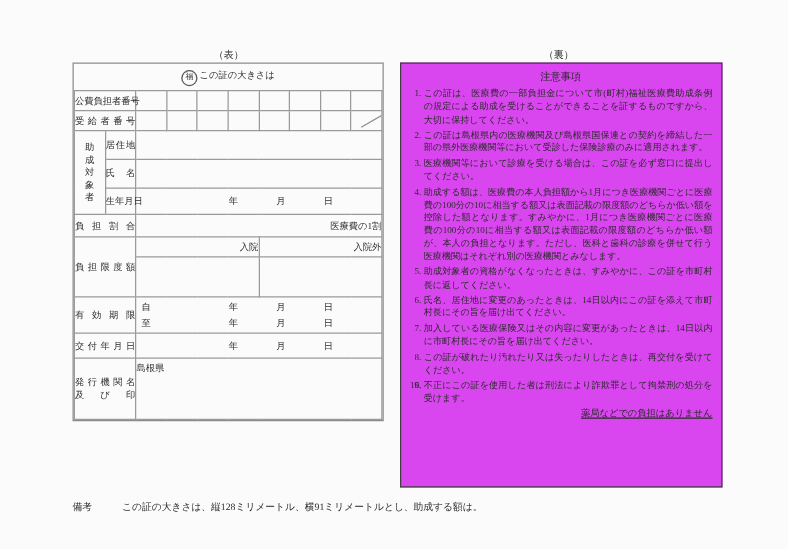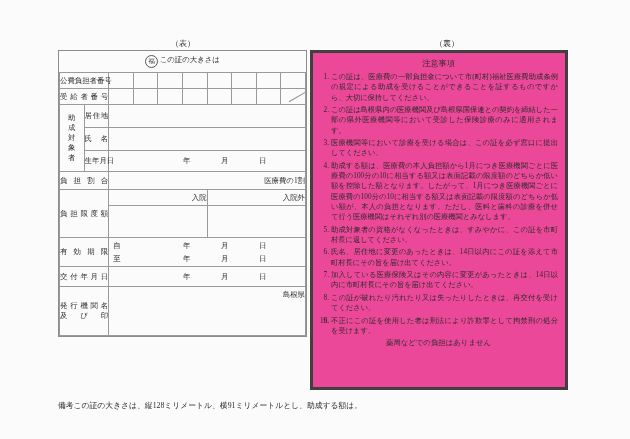--- a/index.html
+++ b/index.html
@@ -122,21 +122,21 @@
     transform: rotate(-30deg) translate(2px, 20px);
   }
   .r-addr  { height: 22px; }
   .r-name  { height: 22px; }
   .r-birth { height: 20px; }
   .r-ratio { height: 17px; }
   .r-limhd { height: 15px; }
   .r-limbd { height: 31px; }
   .r-valid { height: 28px; }
   .r-issue { height: 19px; }
-  .r-org   { height: 45px; text-align: right; }
+  .r-org   { height: 45px; }
 
   .center { text-align: right; }
   .ymd {
     display: flex;
     justify-content: flex-end;
     padding-right: 8px;
     box-sizing: border-box;
   }
   .ymd span { display: inline-block; width: 38px; text-align: left; }
   .ymd-line {
@@ -152,27 +152,27 @@
     display: flex;
     justify-content: flex-end;
     padding-right: 8px;
   }
   .ymd-line .rest span { display: inline-block; width: 38px; text-align: left; }
   .pad-l { padding-left: 4px; }
 
   
   .back {
     position: absolute;
-    left: 310px;
+    left: 320px;
     top: 50px;
     width: 258px;
     height: 340px;
-    border: 3px solid #404040;
-    box-sizing: border-box;
-    background: #ec4899;
+    border: 1px solid #404040;
+    box-sizing: border-box;
+    background: #d946ef;
     padding: 4px 7px 4px 6px;
   }
   .back-title {
     text-align: center;
     font-size: 8.2px;
     margin: 1px 0 3px 0;
   }
   ol.notes {
     margin: 0;
     padding: 0;
@@ -189,33 +189,34 @@
   ol.notes li .num {
     position: absolute;
     left: 0;
     top: 0;
     width: 12px;
     text-align: right;
     padding-right: 2px;
     box-sizing: border-box;
   }
   .pharmacy {
-    text-align: center;
+    text-align: right;
     font-size: 7.4px;
     margin-top: 1px;
+    text-decoration: underline;
   }
   
   .footnote {
     position: absolute;
     left: 58px;
     top: 400px;
     font-size: 7.8px;
     white-space: nowrap;
   }
-  .footnote .fn-label { margin-right: 0; text-align: center; }
+  .footnote .fn-label { margin-right: 24px; text-align: center; }
 </style>
 </head>
 <body>
 
 <div class="page">
 
 
   <div class="caption caption-front">（表）</div>
   <div class="caption caption-back">（裏）</div>
 
@@ -417,21 +418,21 @@
       </tbody>
     </table>
   </div>
 
   <div class="back">
     <div class="back-title">注意事項</div>
     <ol class="notes">
       <li><span class="num">1.</span><span>この証は、医療費の一部負担金について市(町村)福祉医療費助成条例の規定による助成を受けることができることを証するものですから、大切に保持してください。</span></li>
       <li><span class="num">2.</span><span>この証は島根県内の医療機関及び島根県国保連との契約を締結した一部の県外医療機関等において受診した保険診療のみに適用されます。</span></li>
       <li><span class="num">3.</span><span>医療機関等において診療を受ける場合は、この証を必ず窓口に提出してください。</span></li>
-      <li><span class="num">4.</span><span>助成する額は、医療費の本人負担額から1月につき医療機関ごとに医療費の100分の10に相当する額又は表面記載の限度額のどちらか低い額を控除した額となります。したがって、1月につき医療機関ごとに医療費の100分の10に相当する額又は表面記載の限度額のどちらか低い額が、本人の負担となります。ただし、医科と歯科の診療を併せて行う医療機関はそれぞれ別の医療機関とみなします。</span></li>
+      <li><span class="num">4.</span><span>助成する額は、医療費の本人負担額から1月につき医療機関ごとに医療費の100分の10に相当する額又は表面記載の限度額のどちらか低い額を控除した額となります。すみやかに、1月につき医療機関ごとに医療費の100分の10に相当する額又は表面記載の限度額のどちらか低い額が、本人の負担となります。ただし、医科と歯科の診療を併せて行う医療機関はそれぞれ別の医療機関とみなします。</span></li>
       <li><span class="num">5.</span><span>助成対象者の資格がなくなったときは、すみやかに、この証を市町村長に返してください。</span></li>
       <li><span class="num">6.</span><span>氏名、居住地に変更のあったときは、14日以内にこの証を添えて市町村長にその旨を届け出てください。</span></li>
       <li><span class="num">7.</span><span>加入している医療保険又はその内容に変更があったときは、14日以内に市町村長にその旨を届け出てください。</span></li>
       <li><span class="num">8.</span><span>この証が破れたり汚れたり又は失ったりしたときは、再交付を受けてください。</span></li>
       <li><span class="num">9.</span></li>
       <li><span class="num">16.</span><span>不正にこの証を使用した者は刑法により詐欺罪として拘禁刑の処分を受けます。</span></li>
     </ol>
     <div class="pharmacy">薬局などでの負担はありません</div>
   </div>
 

